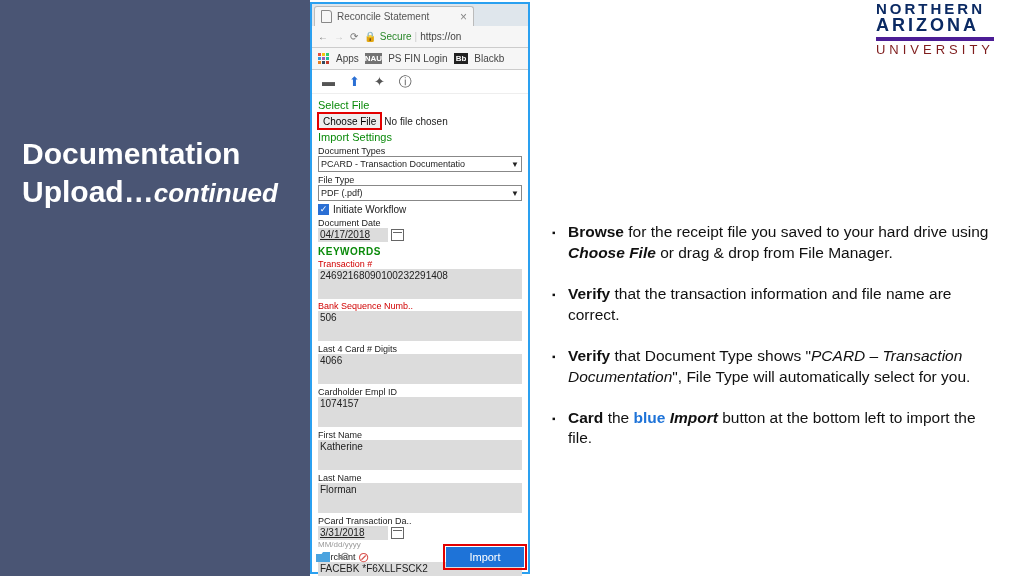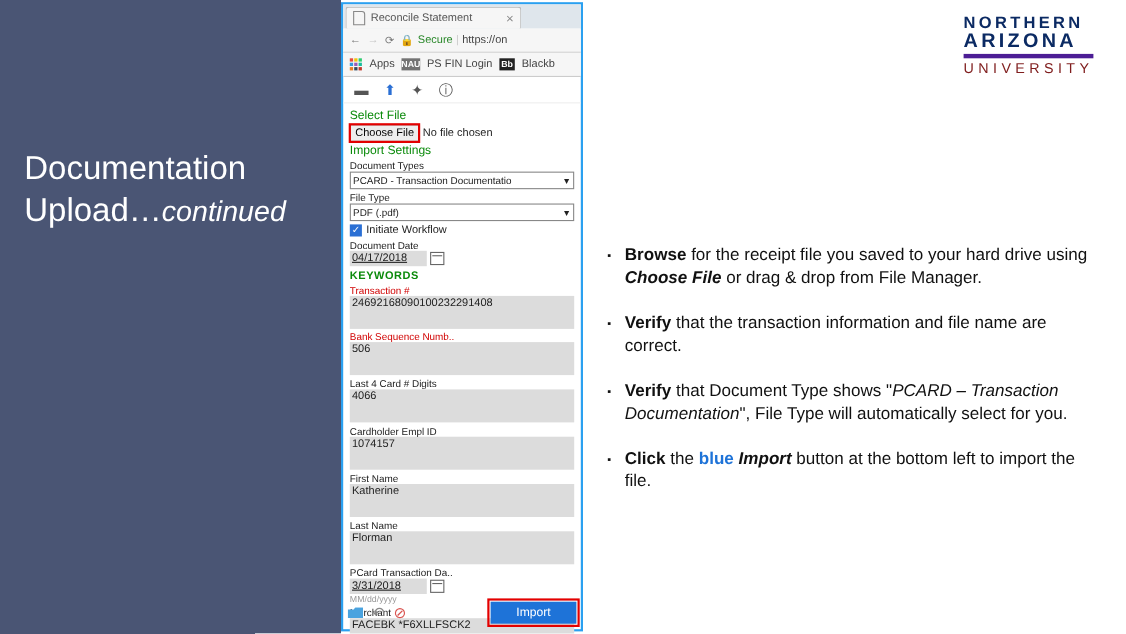--- a/index.html
+++ b/index.html
@@ -1,18 +1,18 @@
 <!DOCTYPE html>
 <html><head>
   <meta charset="utf-8">
   <style>
     * { margin: 0; padding: 0; box-sizing: border-box; }
     body { width: 1024px; height: 576px; font-family: "Segoe UI", Arial, sans-serif; background: #fff; position: relative; overflow: hidden; }
     .sidebar { position: absolute; left: 0; top: 0; width: 310px; height: 576px; background: #4a5574; color: #fff; }
-    .sidebar-title { position: absolute; top: 135px; left: 22px; font-weight: 400; font-size: 30px; line-height: 1.25; }
+    .sidebar-title { position: absolute; top: 135px; left: 22px; font-weight: 700; font-size: 30px; line-height: 1.25; }
     .sidebar-title .cont { font-style: italic; font-size: 26px; }
     .browser { position: absolute; left: 310px; top: 2px; width: 220px; height: 572px; border: 2px solid #2aa0f0; background: #fff; font-size: 10px; color: #222; }
     .tab-row { height: 22px; background: #dfe6ec; display: flex; align-items: flex-end; padding-left: 2px; }
     .tab { background: #f6f6f6; border: 1px solid #bbb; border-bottom: none; height: 20px; width: 160px; display: flex; align-items: center; padding: 0 6px; font-size: 10px; color: #555; border-radius: 3px 3px 0 0; }
     .tab-x { margin-left: auto; color: #888; font-size: 12px; }
     .addr-row { height: 22px; background: #f6f6f6; border-bottom: 1px solid #ccc; display: flex; align-items: center; gap: 6px; padding: 0 6px; color: #777; }
     .addr-row .url { color: #2a882a; font-size: 10px; display: flex; align-items: center; gap: 3px; }
     .bm-row { height: 22px; background: #f6f6f6; border-bottom: 1px solid #ccc; display: flex; align-items: center; gap: 6px; padding: 0 6px; font-size: 10px; color: #444; }
     .apps-icon { width:12px; height:12px; display:grid; grid-template-columns:repeat(3,3px); grid-auto-rows:3px; gap:1px; }
     .apps-icon span { background:#888; }
@@ -37,21 +37,21 @@
     .date-box { background:#dcdcdc; width:70px; height:14px; font-size:10px; padding:0 2px; line-height:14px;text-decoration:underline; }
     .cal-icon { width:13px; height:12px; border:1px solid #666; position:relative; }
     .cal-icon::before { content:""; position:absolute; top:2px; left:1px; right:1px; height:1px; background:#666; }
     .kw { color:#0a8a0a; font-size:10px; font-weight:bold; margin-top:4px; letter-spacing:.5px; }
     .red-lbl { color:#d10000; font-size:9px; margin-top:2px; }
     .hint { color:#999; font-size:8px; }
     .bottom-row { position:absolute; bottom:2px; left:0; right:0; height:26px; display:flex; align-items:center; padding:0 4px; gap:8px; }
     .import-btn { margin-left:auto; background:#1e73d8; color:#fff; border:none; height:20px; width:78px; font-size:11px; outline:2px solid #e30000; outline-offset:1px; }
     .btm-icon { color:#888; font-size:14px; }
     .folder-sm { width:14px; height:10px; background:#4aa3df; clip-path: polygon(0 20%, 40% 20%, 50% 0, 100% 0, 100% 100%, 0 100%); }
-    .logo { position:absolute; top:12px; right:30px; text-align:left; font-family: Arial, sans-serif; color:#0b2a63; }
+    .logo { position:absolute; top:0; right:30px; text-align:left; font-family: Arial, sans-serif; color:#0b2a63; }
     .logo .l1 { font-weight:900; letter-spacing:3px; font-size:15px; }
     .logo .l2 { font-weight:900; letter-spacing:3px; font-size:18px; color:#0b2a63; margin-top:-2px; }
     .logo .l3 { font-weight:400; letter-spacing:4px; font-size:13px; color:#7f1d1d; border-top:4px solid #4c1d95; padding-top:1px; margin-top:1px; }
     .instr { position:absolute; top:222px; left:552px; width:450px; font-size:15.5px; color:#111; line-height:1.35; }
     .instr li { list-style:none; position:relative; padding-left:16px; margin-bottom:20px; }
     .instr li::before { content:"▪"; position:absolute; left:0; font-size:10px; top:4px; }
     .instr b { font-weight:700; }
     .instr i { font-style:italic; }
     .instr .bi { font-weight:700; font-style:italic; }
     .blue { color:#1e73d8; font-weight:700; }
@@ -173,14 +173,14 @@
 <div class="logo">
   <div class="l1">NORTHERN</div>
   <div class="l2">ARIZONA</div>
   <div class="l3">UNIVERSITY</div>
 </div>
 
 <ul class="instr">
   <li><b>Browse</b><span> for the receipt file you saved to your hard drive using </span><span class="bi">Choose File</span><span> or drag &amp; drop from File Manager.</span></li>
   <li><b>Verify</b><span> that the transaction information and file name are correct.</span></li>
   <li><b>Verify</b><span> that Document Type shows "</span><i>PCARD – Transaction Documentation</i><span>", File Type will automatically select for you.</span></li>
-  <li><b>Click</b><span> the </span><span class="blue">blue</span><span> </span><span class="bi">Import</span><span> button at the bottom left to import the file.</span></li>
+  <li><b>Card</b><span> the </span><span class="blue">blue</span><span> </span><span class="bi">Import</span><span> button at the bottom left to import the file.</span></li>
 </ul>
 
 </body></html>

